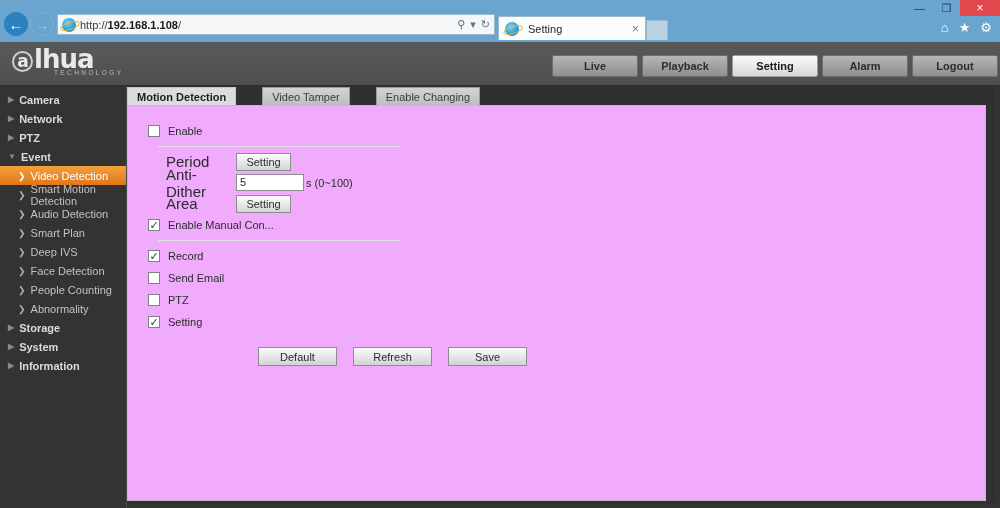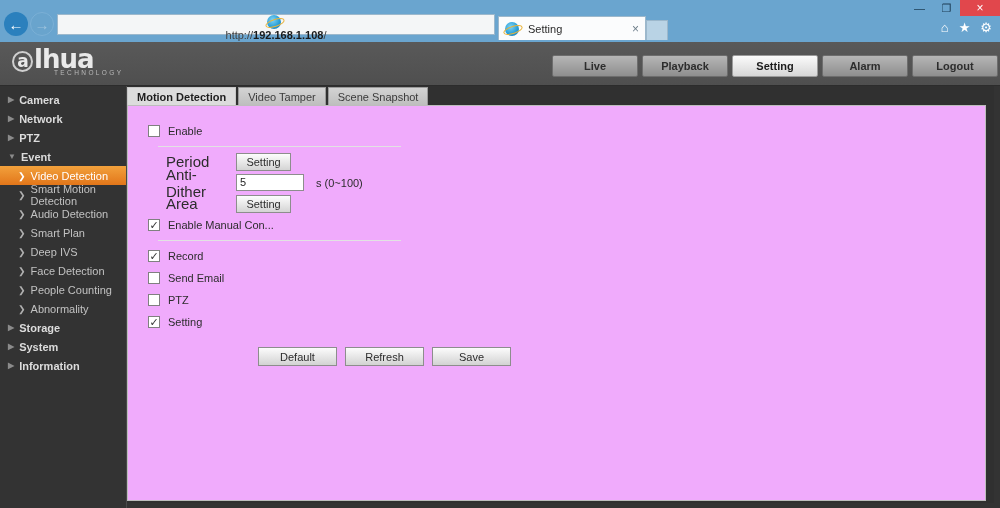--- a/index.html
+++ b/index.html
@@ -36,21 +36,21 @@
     display: flex; align-items: center; justify-content: center;
     font-size: 15px; font-weight: bold;
   }
   .circ-btn.back { background: #2b80bd; color: #ffffff; }
   .circ-btn.fwd { background: #69a4cd; color: #9dc3dd; border: 1px solid #7bb0d6; }
 
   .addr-bar {
     position: absolute; left: 57px; top: 14px;
     width: 438px; height: 21px;
     background: #f4f6f7; border: 1px solid #9cb8cc;
-    display: flex; align-items: center; padding: 0 4px; flex-direction: column;
+    display: flex; align-items: center; padding: 0 4px;
   }
   .ie-icon {
     width: 14px; height: 14px; border-radius: 50%;
     background: radial-gradient(circle at 40% 35%, #7fd3f5 0%, #2a9fd8 55%, #1b6fa8 100%);
     position: relative; flex: 0 0 auto; margin-right: 4px;
   }
   .ie-icon::after {
     content: ""; position: absolute; left: -2px; top: 4px;
     width: 18px; height: 6px; border: 1.5px solid #e8b33a;
     border-radius: 50%; transform: rotate(-18deg);
@@ -148,21 +148,21 @@
   }
   .side-item.sub.active .arrow { color: #ffffff; }
 
   .content {
     position: absolute; left: 127px; top: 0;
     width: 867px; height: 417px;
     background: #303030;
   }
   .tabs-row {
     position: absolute; left: 0; top: 0;
-    display: flex; align-items: flex-end; height: 20px;
+    display: flex; align-items: flex-end; height: 20px; gap: 24px;
   }
   .c-tab {
     height: 19px; padding: 0 9px;
     display: flex; align-items: center;
     font-size: 11px; color: #3b3b3b;
     background: linear-gradient(#d3d3d3, #bdbdbd);
     border: 1px solid #9a9a9a; border-bottom: none;
     margin-right: 2px;
   }
   .c-tab.active {
@@ -201,29 +201,29 @@
     border: 1px solid #8d8d8d;
     font-size: 11px; color: #2c2c2c;
     display: flex; align-items: center; justify-content: center;
   }
   .txt-input {
     width: 68px; height: 17px;
     background: #ffffff; border: 1px solid #8d8d8d;
     font-size: 11px; color: #1f1f1f;
     padding: 0 3px; line-height: 15px;
   }
-  .unit { font-size: 11px; color: #2c2c2c; margin-left: 12px; }
+  .unit { font-size: 11px; color: #2c2c2c; margin-left: 2px; }
 
   .sep {
     width: 243px; height: 1px;
     background: #c4c4c4; border-bottom: 1px solid #e2e2e2;
     margin: 4px 0 4px 10px;
   }
 
-  .btn-row { display: flex; gap: 8px; margin: 14px 14px 0 110px; }
+  .btn-row { display: flex; gap: 16px; margin: 14px 14px 0 110px; }
   .btn {
     width: 79px; height: 19px;
     background: linear-gradient(#fcfcfc, #d2d2d2);
     border: 1px solid #8d8d8d;
     font-size: 11px; color: #2c2c2c;
     display: flex; align-items: center; justify-content: center;
   }
 </style>
 </head>
 <body>
@@ -345,21 +345,21 @@
         <span class="arrow">▶</span>
         <span>Information</span>
       </div>
   </div>
 
   <div class="content">
 
     <div class="tabs-row">
       <div class="c-tab active">Motion Detection</div>
       <div class="c-tab">Video Tamper</div>
-      <div class="c-tab">Scene Snapshot</div>
+      <div class="c-tab">Enable Changing</div>
     </div>
 
     <div class="panel">
       <div class="form">
 
         <div class="chk-row">
           <span class="checkbox"></span>
           <span class="chk-label">Enable</span>
         </div>
 

